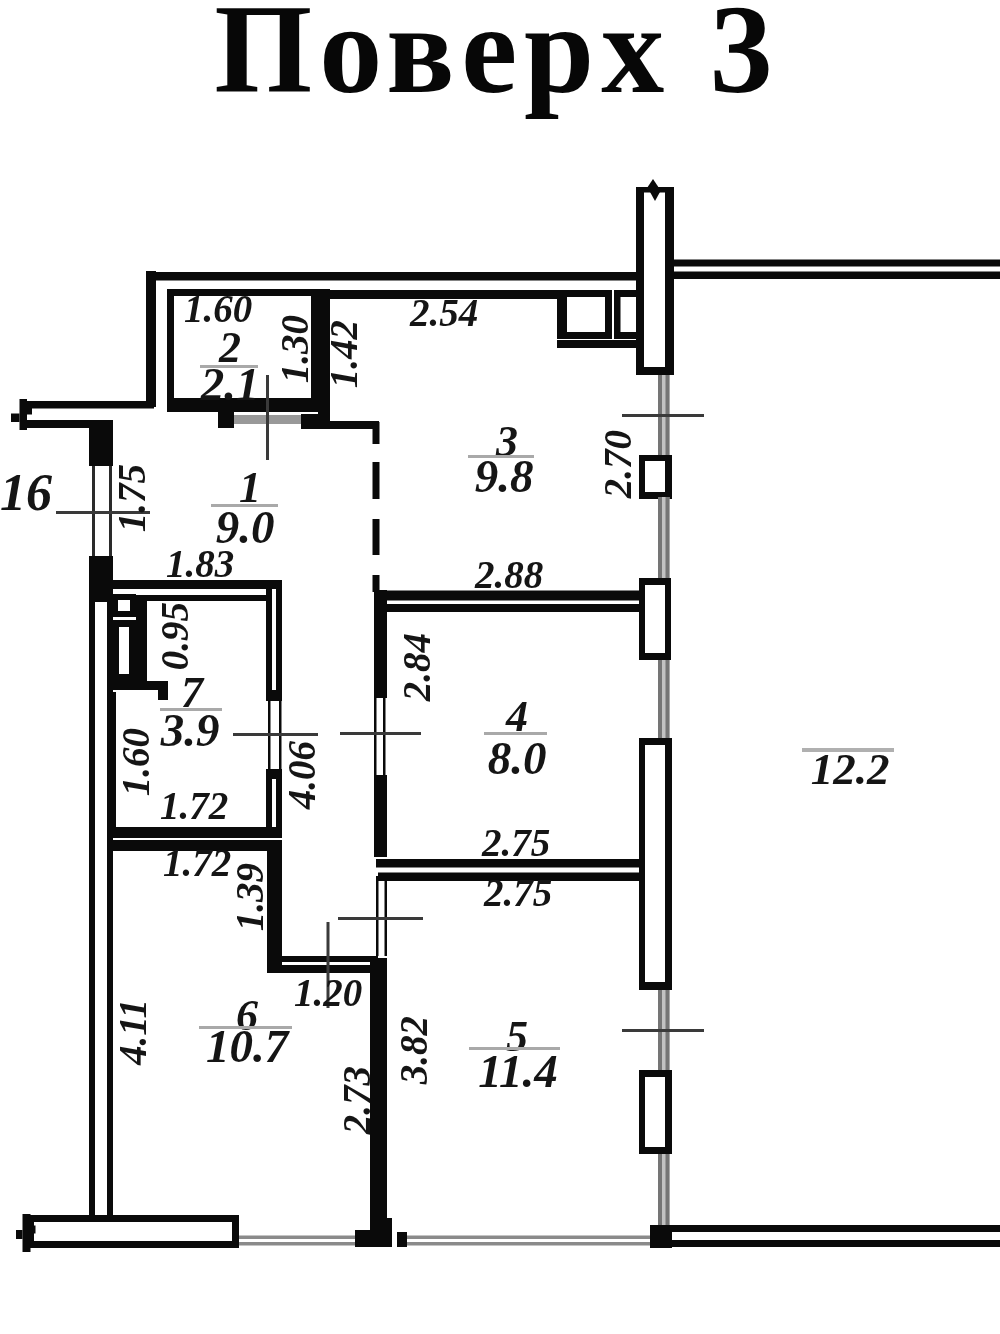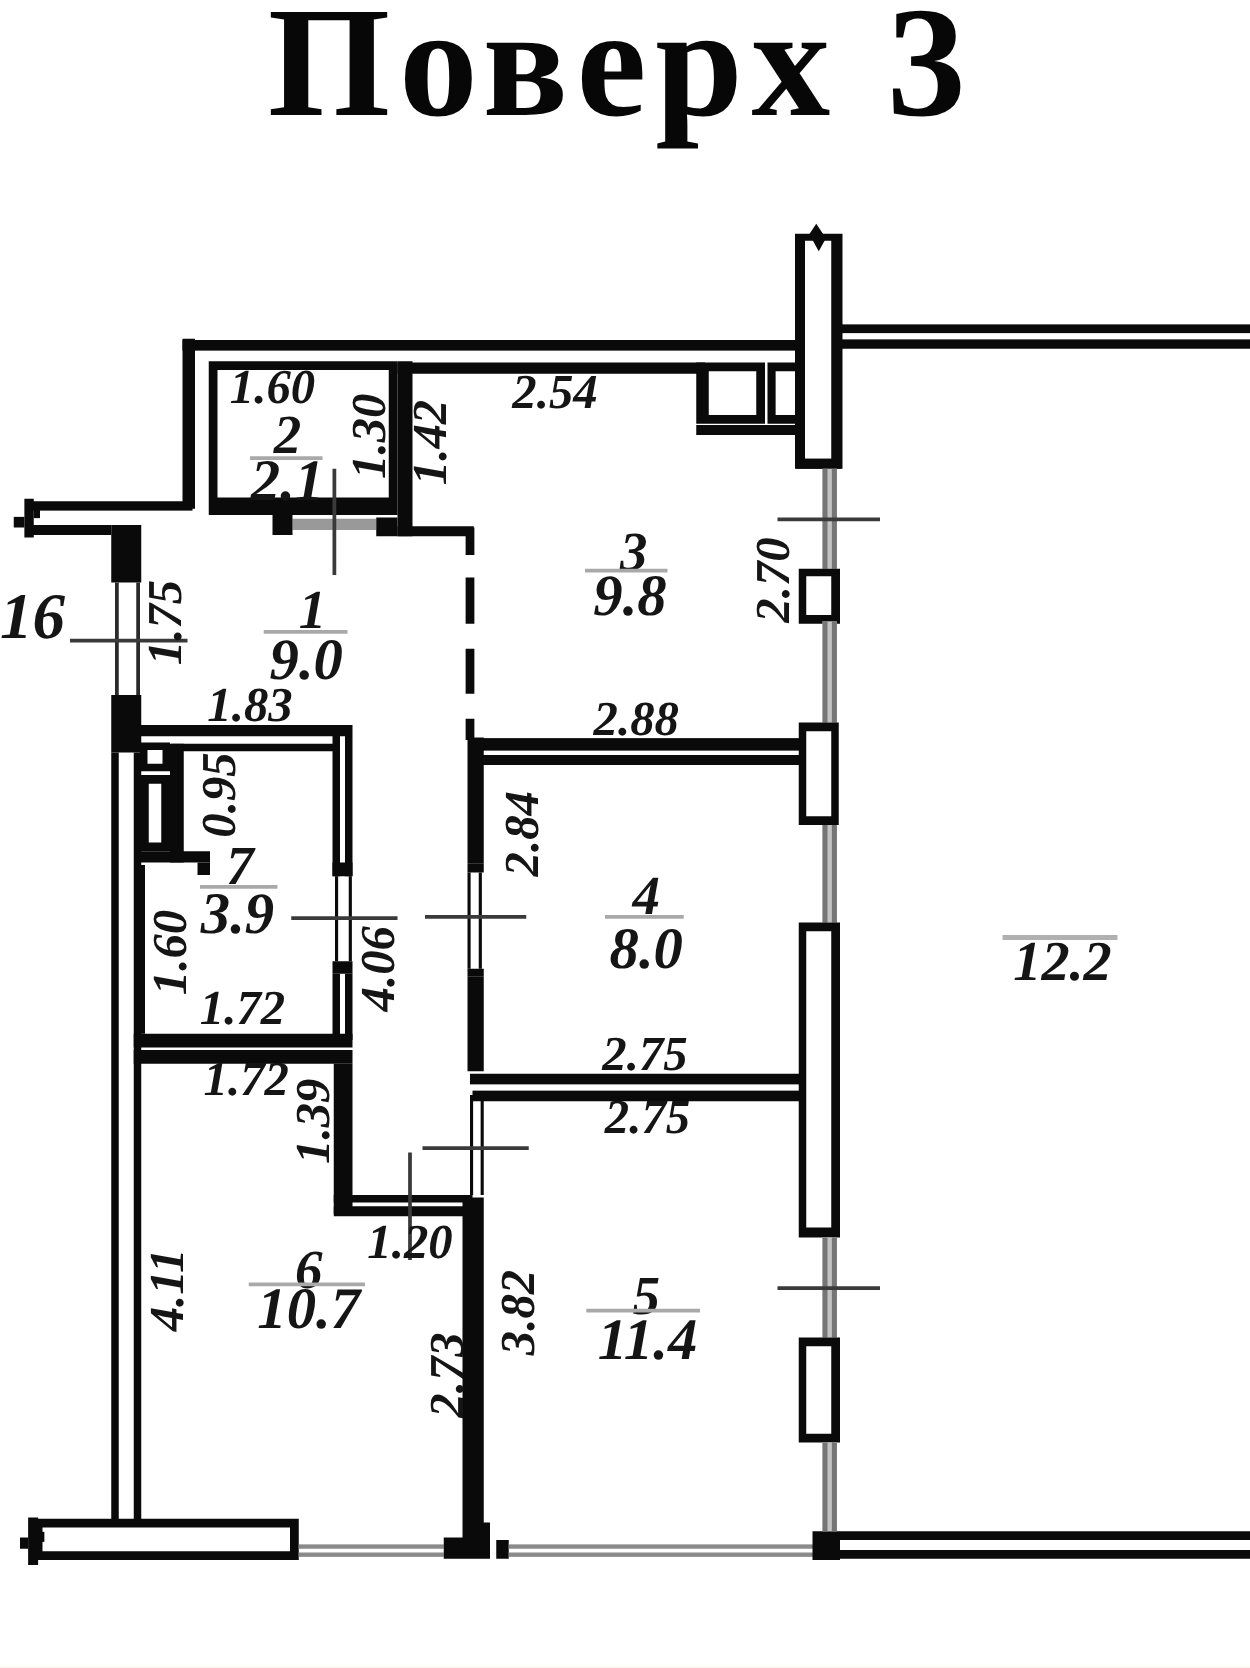--- a/index.html
+++ b/index.html
@@ -1,16 +1,16 @@
 <!DOCTYPE html>
 <html><head>
 <meta charset="utf-8">
 <style>
   html,body{margin:0;padding:0;background:#ffffff;}
-  .wrap{width:1000px;height:1334px;position:relative;background:#fdba74;overflow:hidden;}
+  .wrap{width:1000px;height:1334px;position:relative;background:#8b5cf6;overflow:hidden;}
   svg{display:block;}
   text{font-family:"Liberation Serif", serif;}
   .dim{font-style:italic;font-size:39px;fill:#151515;font-weight:bold;}
   .rnum{font-style:italic;font-size:44px;fill:#151515;font-weight:bold;}
   .rarea{font-style:italic;font-size:47px;fill:#151515;font-weight:bold;}
   .title{font-weight:bold;font-size:126px;fill:#070707;letter-spacing:7px;}
 </style>
 </head>
 <body>
 <div class="wrap">

